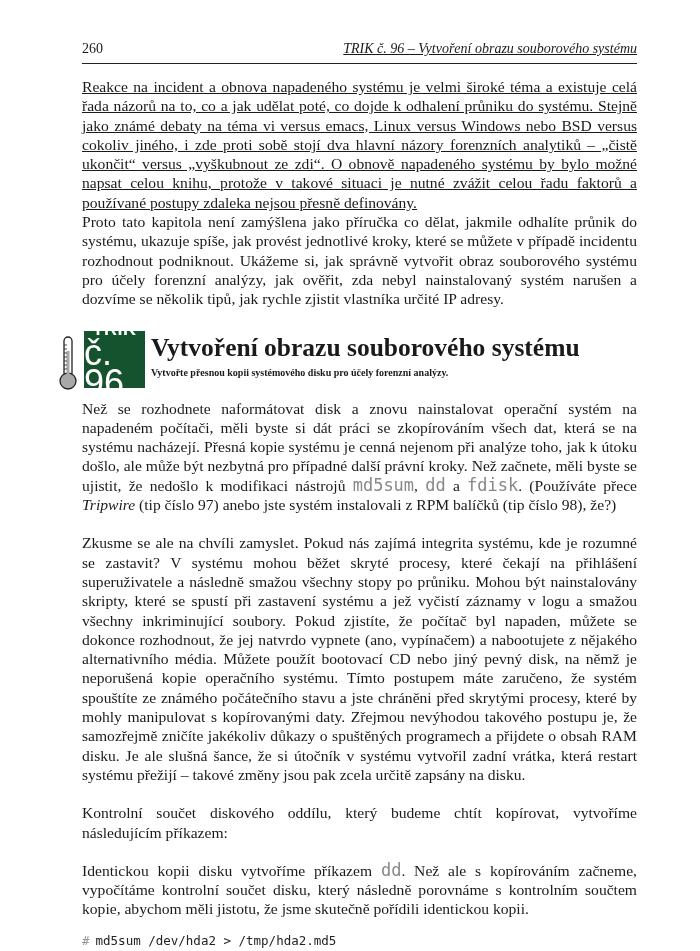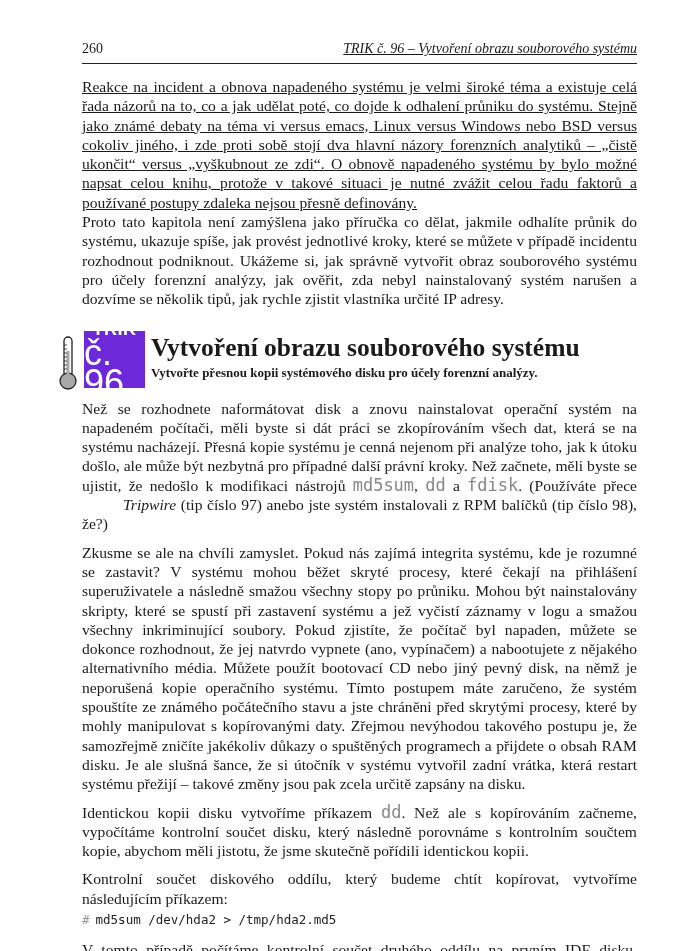--- a/index.html
+++ b/index.html
@@ -8,37 +8,37 @@
   .running-head { display: flex; justify-content: space-between; align-items: center;
     font-family: "Liberation Serif", "DejaVu Serif", serif; font-size: 14px; line-height: 18px;
     padding-bottom: 5px; border-bottom: 1.5px solid #222; }
   .running-head .title { font-style: italic; text-decoration: underline; }
   .para { font-family: "Liberation Serif", "DejaVu Serif", serif; font-size: 15.6px; line-height: 19.3px;
     text-align: justify; margin: 0; hyphens: auto; }
   .p-intro1 { margin-top: 13px; text-decoration: underline; }
   .p-intro2 { }
   .trik { display: flex; align-items: flex-start; margin-top: 22px; }
   .thermo { width: 22px; height: 56px; margin-left: -25px; margin-right: 5px; margin-top: 4px; }
-  .badge { width: 61px; height: 57px; background: #6d28d9; color: #ffffff;
+  .badge { width: 61px; height: 57px; background: #14532d; color: #ffffff;
     font-family: "Liberation Sans", "DejaVu Sans", sans-serif; display: flex; flex-direction: column;
     align-items: center; justify-content: center; margin-right: 6px; }
   .badge .b1 { font-weight: bold; font-size: 18px; line-height: 18px; letter-spacing: 0.5px; }
   .badge .b2 { font-size: 36px; line-height: 30px; }
   .trik-text { flex: 1; }
   .trik-title { font-family: "Liberation Serif", "DejaVu Serif", serif; font-weight: bold; font-size: 25.5px;
     line-height: 30px; margin-top: 2px; white-space: nowrap; }
-  .trik-sub { font-family: "Liberation Serif", "DejaVu Serif", serif; font-weight: bold; font-size: 13px;
+  .trik-sub { font-family: "Liberation Serif", "DejaVu Serif", serif; font-weight: bold; font-size: 10px;
     line-height: 18px; margin-top: 1px; white-space: nowrap; }
   .p-body1 { margin-top: 8px; }
-  .p-gap { margin-top: 9px; }
+  .p-gap { margin-top: 19px; }
   code, .mono { font-family: "DejaVu Sans Mono", "Liberation Mono", monospace; font-size: 17px; color: #888; }
   .cmd { font-family: "DejaVu Sans Mono", "Liberation Mono", monospace; font-size: 12.5px; color: #222;
-    margin: 4px 0 12px 0; line-height: 16px; }
+    margin: 14px 0 12px 0; line-height: 16px; }
   .cmd .hash { color: #999; margin-right: 6px; }
-  em { font-style: italic; margin-left: 41px; }
+  em { font-style: italic; }
 </style>
 </head>
 <body>
 
 <div class="page">
 
   <div class="running-head">
     <span>260</span>
     <span class="title">TRIK č. 96 – Vytvoření obrazu souborového systému</span>
   </div>
@@ -68,23 +68,23 @@
     <div class="trik-text">
       <div class="trik-title">Vytvoření obrazu souborového systému</div>
       <div class="trik-sub">Vytvořte přesnou kopii systémového disku pro účely forenzní analýzy.</div>
     </div>
   </div>
 
   <p class="para p-body1"><span>Než se rozhodnete naformátovat disk a znovu nainstalovat operační systém na napadeném počítači, měli byste si dát práci se zkopírováním všech dat, která se na systému nacházejí. Přesná kopie systému je cenná nejenom při analýze toho, jak k útoku došlo, ale může být nezbytná pro případné další právní kroky. Než začnete, měli byste se ujistit, že nedošlo k modifikaci nástrojů </span><code>md5sum</code><span>, </span><code>dd</code><span> a </span><code>fdisk</code><span>. (Používáte přece </span><em>Tripwire</em><span> (tip číslo 97) anebo jste systém instalovali z RPM balíčků (tip číslo 98), že?)</span></p>
 
   <p class="para p-gap">Zkusme se ale na chvíli zamyslet. Pokud nás zajímá integrita systému, kde je rozumné se zastavit? V systému mohou běžet skryté procesy, které čekají na přihlášení superuživatele a následně smažou všechny stopy po průniku. Mohou být nainstalovány skripty, které se spustí při zastavení systému a jež vyčistí záznamy v logu a smažou všechny inkriminující soubory. Pokud zjistíte, že počítač byl napaden, můžete se dokonce rozhodnout, že jej natvrdo vypnete (ano, vypínačem) a nabootujete z nějakého alternativního média. Můžete použít bootovací CD nebo jiný pevný disk, na němž je neporušená kopie operačního systému. Tímto postupem máte zaručeno, že systém spouštíte ze známého počátečního stavu a jste chráněni před skrytými procesy, které by mohly manipulovat s kopírovanými daty. Zřejmou nevýhodou takového postupu je, že samozřejmě zničíte jakékoliv důkazy o spuštěných programech a přijdete o obsah RAM disku. Je ale slušná šance, že si útočník v systému vytvořil zadní vrátka, která restart systému přežijí – takové změny jsou pak zcela určitě zapsány na disku.</p>
 
+  <p class="para p-gap">Kontrolní součet diskového oddílu, který budeme chtít kopírovat, vytvoříme následujícím příkazem:</p>
+
   <p class="para p-gap"><span>Identickou kopii disku vytvoříme příkazem </span><code>dd</code><span>. Než ale s kopírováním začneme, vypočítáme kontrolní součet disku, který následně porovnáme s kontrolním součtem kopie, abychom měli jistotu, že jsme skutečně pořídili identickou kopii.</span></p>
-
-  <p class="para p-gap">Kontrolní součet diskového oddílu, který budeme chtít kopírovat, vytvoříme následujícím příkazem:</p>
 
   <div class="cmd">
     <span class="hash">#</span><span>md5sum /dev/hda2 &gt; /tmp/hda2.md5</span>
   </div>
 
   <p class="para">V tomto případě počítáme kontrolní součet druhého oddílu na prvním IDE disku. Jakmile je součet vytvořen, můžete začít kopírovat:</p>
 
 </div>
 
 </body></html>

